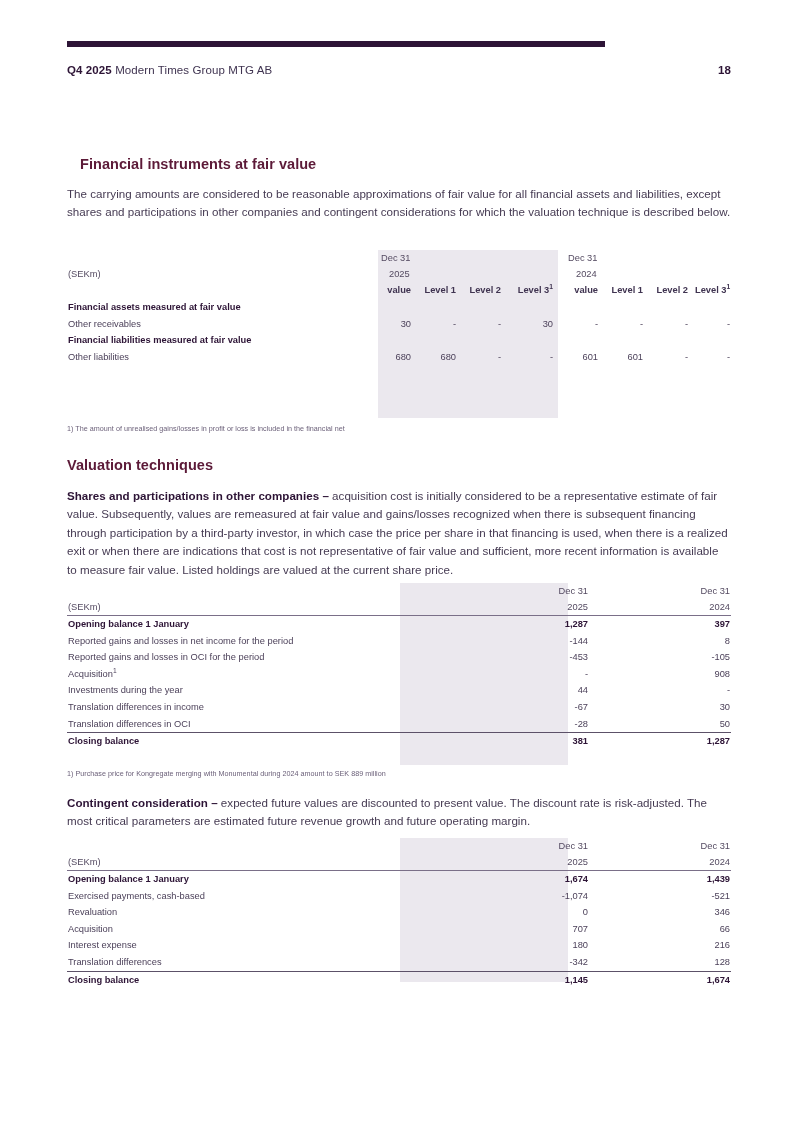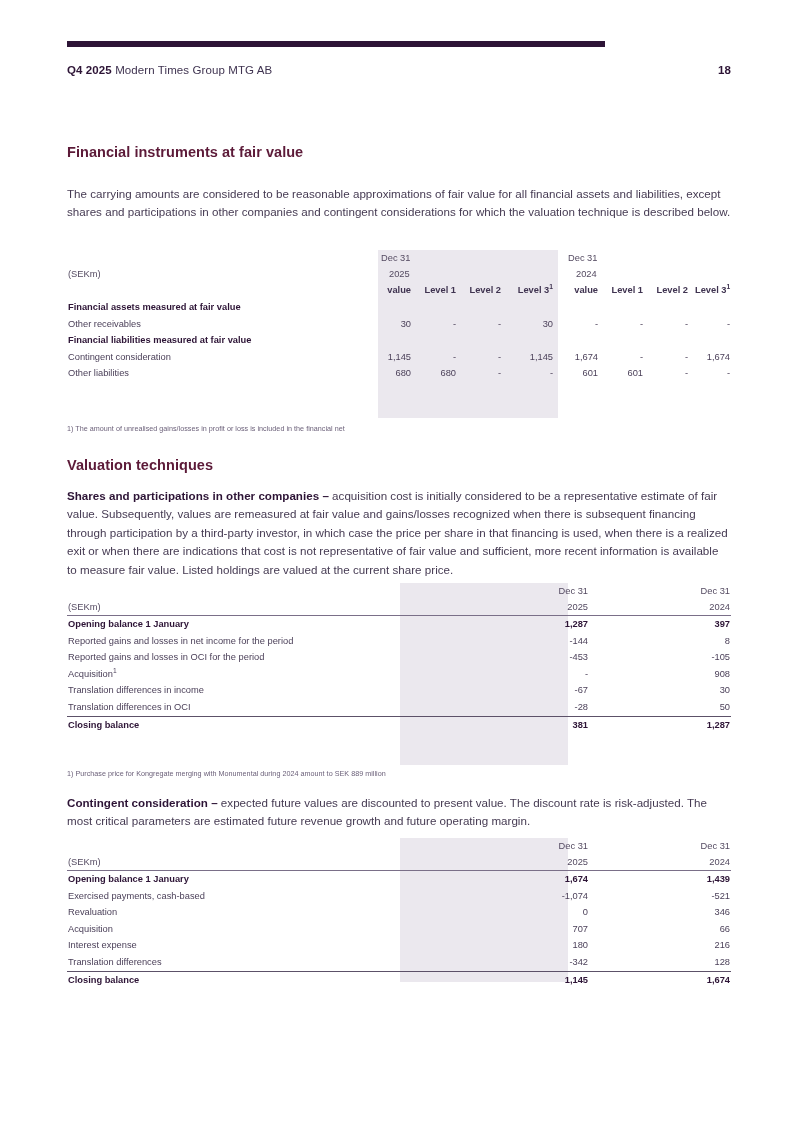--- a/index.html
+++ b/index.html
@@ -123,21 +123,21 @@
   <div class="rule-top"></div>
 
   <div class="header-row">
     <div class="header-left">
       <b>Q4 2025</b>
       <span>Modern Times Group MTG AB</span>
     </div>
     <div class="page-number">18</div>
   </div>
 
-  <div class="h2" style="top:144px;">Financial instruments at fair value</div>
+  <div class="h2" style="top:156px;margin-left:13px;">Financial instruments at fair value</div>
 
   <div class="para" style="top:185px;">The carrying amounts are considered to be reasonable approximations of fair value for all financial assets and liabilities, except shares and participations in other companies and contingent considerations for which the valuation technique is described below.</div>
 
   <div class="band" style="left:378px; top:250px; width:180px; height:168px;"></div>
 
   <table class="tbl" style="left:67px; top:250px; width:664px;">
     <colgroup>
       <col style="width:306px">
       <col style="width:45px">
         <col style="width:45px">
@@ -211,31 +211,20 @@
         <td class="num"></td>
         <td class="num"></td>
         <td class="num"></td>
         <td class="num"></td>
         <td class="num"></td>
         <td class="num"></td>
         <td class="num"></td>
         <td class="num last"></td>
       </tr>
       <tr class="drow">
-        <td class="lbl">Contingent consideration</td>
-        <td class="num">1,145</td>
-        <td class="num">-</td>
-        <td class="num">-</td>
-        <td class="num">1,145</td>
-        <td class="num">1,674</td>
-        <td class="num">-</td>
-        <td class="num">-</td>
-        <td class="num last">1,674</td>
-      </tr>
-      <tr class="drow">
         <td class="lbl">Other liabilities</td>
         <td class="num">680</td>
         <td class="num">680</td>
         <td class="num">-</td>
         <td class="num">-</td>
         <td class="num">601</td>
         <td class="num">601</td>
         <td class="num">-</td>
         <td class="num last">-</td>
       </tr>
@@ -284,20 +273,25 @@
         <td class="lbl">Reported gains and losses in OCI for the period</td>
         <td class="num">-453</td>
         <td class="num last">-105</td>
       </tr>
       <tr class="drow">
         <td class="lbl"><span>Acquisition</span><sup>1</sup></td>
         <td class="num">-</td>
         <td class="num last">908</td>
       </tr>
       <tr class="drow">
+        <td class="lbl">Investments during the year</td>
+        <td class="num">44</td>
+        <td class="num last">-</td>
+      </tr>
+      <tr class="drow">
         <td class="lbl">Translation differences in income</td>
         <td class="num">-67</td>
         <td class="num last">30</td>
       </tr>
       <tr class="drow">
         <td class="lbl">Translation differences in OCI</td>
         <td class="num">-28</td>
         <td class="num last">50</td>
       </tr>
       <tr class="drow rule-close">

